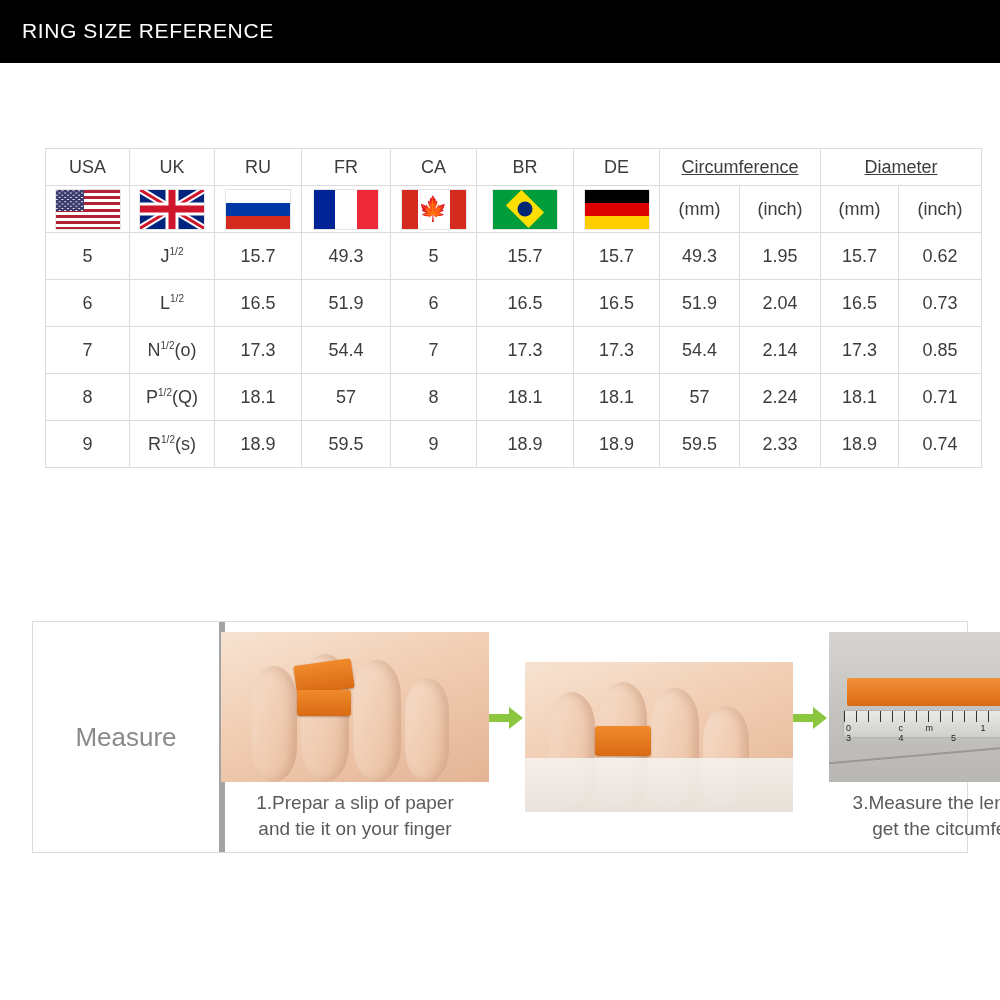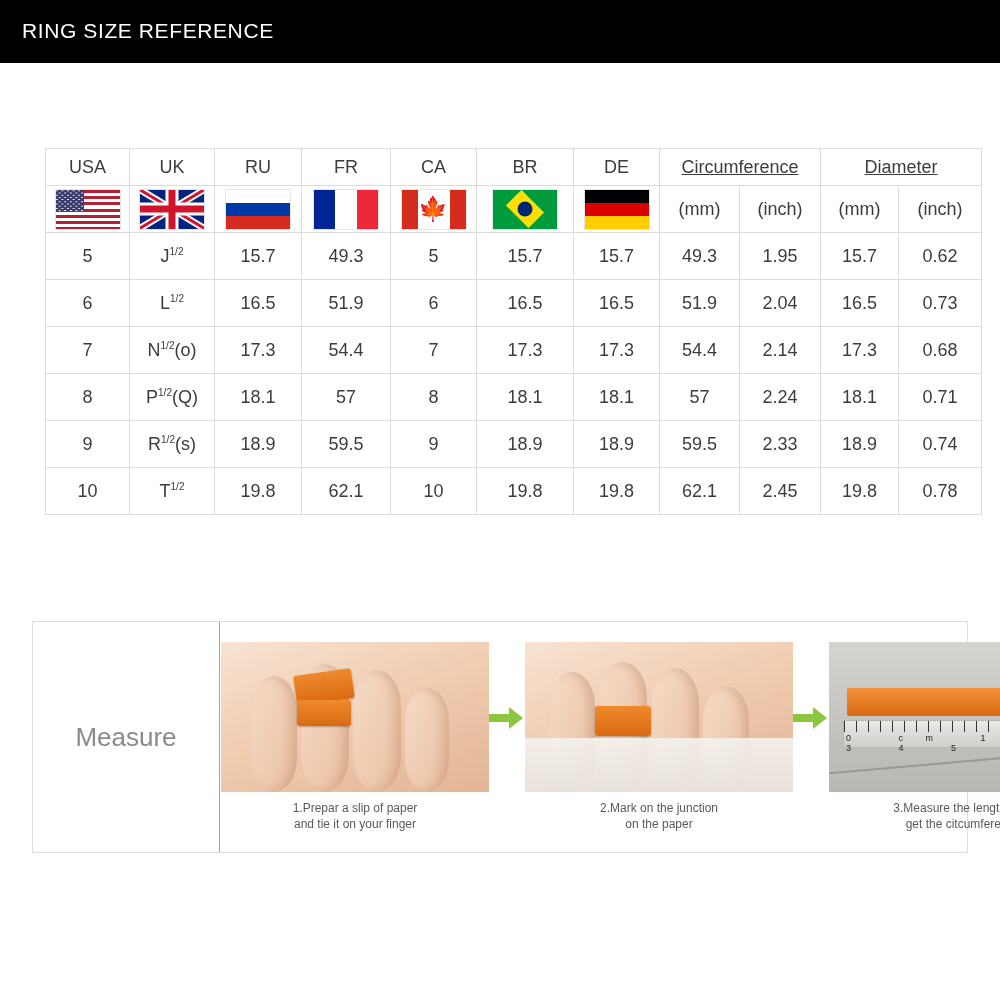--- a/index.html
+++ b/index.html
@@ -200,21 +200,21 @@
     top: 621px;
     width: 936px;
     height: 232px;
     border: 1px solid #dcdcdc;
     box-sizing: border-box;
   }
   .measure-label {
     position: absolute;
     left: 0; top: 0;
     width: 186px; height: 230px;
-    border-right: 1px solid #a3a3a3;
+    border-right: 6px solid #a3a3a3;
     display: flex; align-items: center; justify-content: center;
     font-size: 26px;
     color: #8a8a8a;
   }
   .steps {
     position: absolute;
     left: 186px; top: 0;
     right: 0; bottom: 0;
     display: flex;
     align-items: center;
@@ -227,21 +227,21 @@
   .step-img {
     width: 268px;
     height: 150px;
     position: relative;
     overflow: hidden;
     background: #f0d8c4;
   }
   .step-cap {
     margin-top: 8px;
     text-align: center;
-    font-size: 12px;
+    font-size: 19px;
     color: #5a5a5a;
     line-height: 1.35;
   }
   .arrow {
     width: 38px;
     display: flex;
     align-items: center;
     justify-content: center;
     margin-bottom: 38px;
   }
@@ -415,21 +415,21 @@
           <td>7</td>
           <td class="uk-cell"><span class="frac-txt">N</span><sup class="frac">1/2</sup><span class="frac-txt">(o)</span></td>
           <td>17.3</td>
           <td>54.4</td>
           <td>7</td>
           <td>17.3</td>
           <td>17.3</td>
           <td>54.4</td>
           <td>2.14</td>
           <td>17.3</td>
-          <td>0.68</td>
+          <td>0.85</td>
         </tr>
         <tr>
           <td>8</td>
           <td class="uk-cell"><span class="frac-txt">P</span><sup class="frac">1/2</sup><span class="frac-txt">(Q)</span></td>
           <td>18.1</td>
           <td>57</td>
           <td>8</td>
           <td>18.1</td>
           <td>18.1</td>
           <td>57</td>
@@ -442,33 +442,20 @@
           <td class="uk-cell"><span class="frac-txt">R</span><sup class="frac">1/2</sup><span class="frac-txt">(s)</span></td>
           <td>18.9</td>
           <td>59.5</td>
           <td>9</td>
           <td>18.9</td>
           <td>18.9</td>
           <td>59.5</td>
           <td>2.33</td>
           <td>18.9</td>
           <td>0.74</td>
-        </tr>
-        <tr>
-          <td>10</td>
-          <td class="uk-cell"><span class="frac-txt">T</span><sup class="frac">1/2</sup><span class="frac-txt"></span></td>
-          <td>19.8</td>
-          <td>62.1</td>
-          <td>10</td>
-          <td>19.8</td>
-          <td>19.8</td>
-          <td>62.1</td>
-          <td>2.45</td>
-          <td>19.8</td>
-          <td>0.78</td>
         </tr>
       </tbody>
     </table>
   </div>
 
   <div class="measure-row">
     <div class="measure-label">Measure</div>
     <div class="steps">
 
       <div class="step">
@@ -496,24 +483,20 @@
       <div class="step">
         <div class="step-img">
           <div class="skin-bg"></div>
           <div class="finger" style="left:24px;top:30px;width:46px;height:120px;"></div>
           <div class="finger" style="left:74px;top:20px;width:48px;height:130px;"></div>
           <div class="finger" style="left:126px;top:26px;width:48px;height:124px;"></div>
           <div class="finger" style="left:178px;top:44px;width:46px;height:106px;"></div>
           <div class="tape" style="left:70px;top:64px;width:56px;height:30px;"></div>
           <div class="paper-bg" style="left:auto;right:0;top:96px;width:268px;height:54px;opacity:0.9;"></div>
         </div>
-        <div class="step-cap">
-          <span>2.Mark on the junction</span><br>
-          <span>on the paper</span>
-        </div>
       </div>
 
       <div class="arrow">
         <svg width="34" height="22" viewBox="0 0 34 22">
           <polygon points="0,7 20,7 20,0 34,11 20,22 20,15 0,15" fill="#8cc63f"></polygon>
         </svg>
       </div>
 
       <div class="step">
         <div class="step-img">

